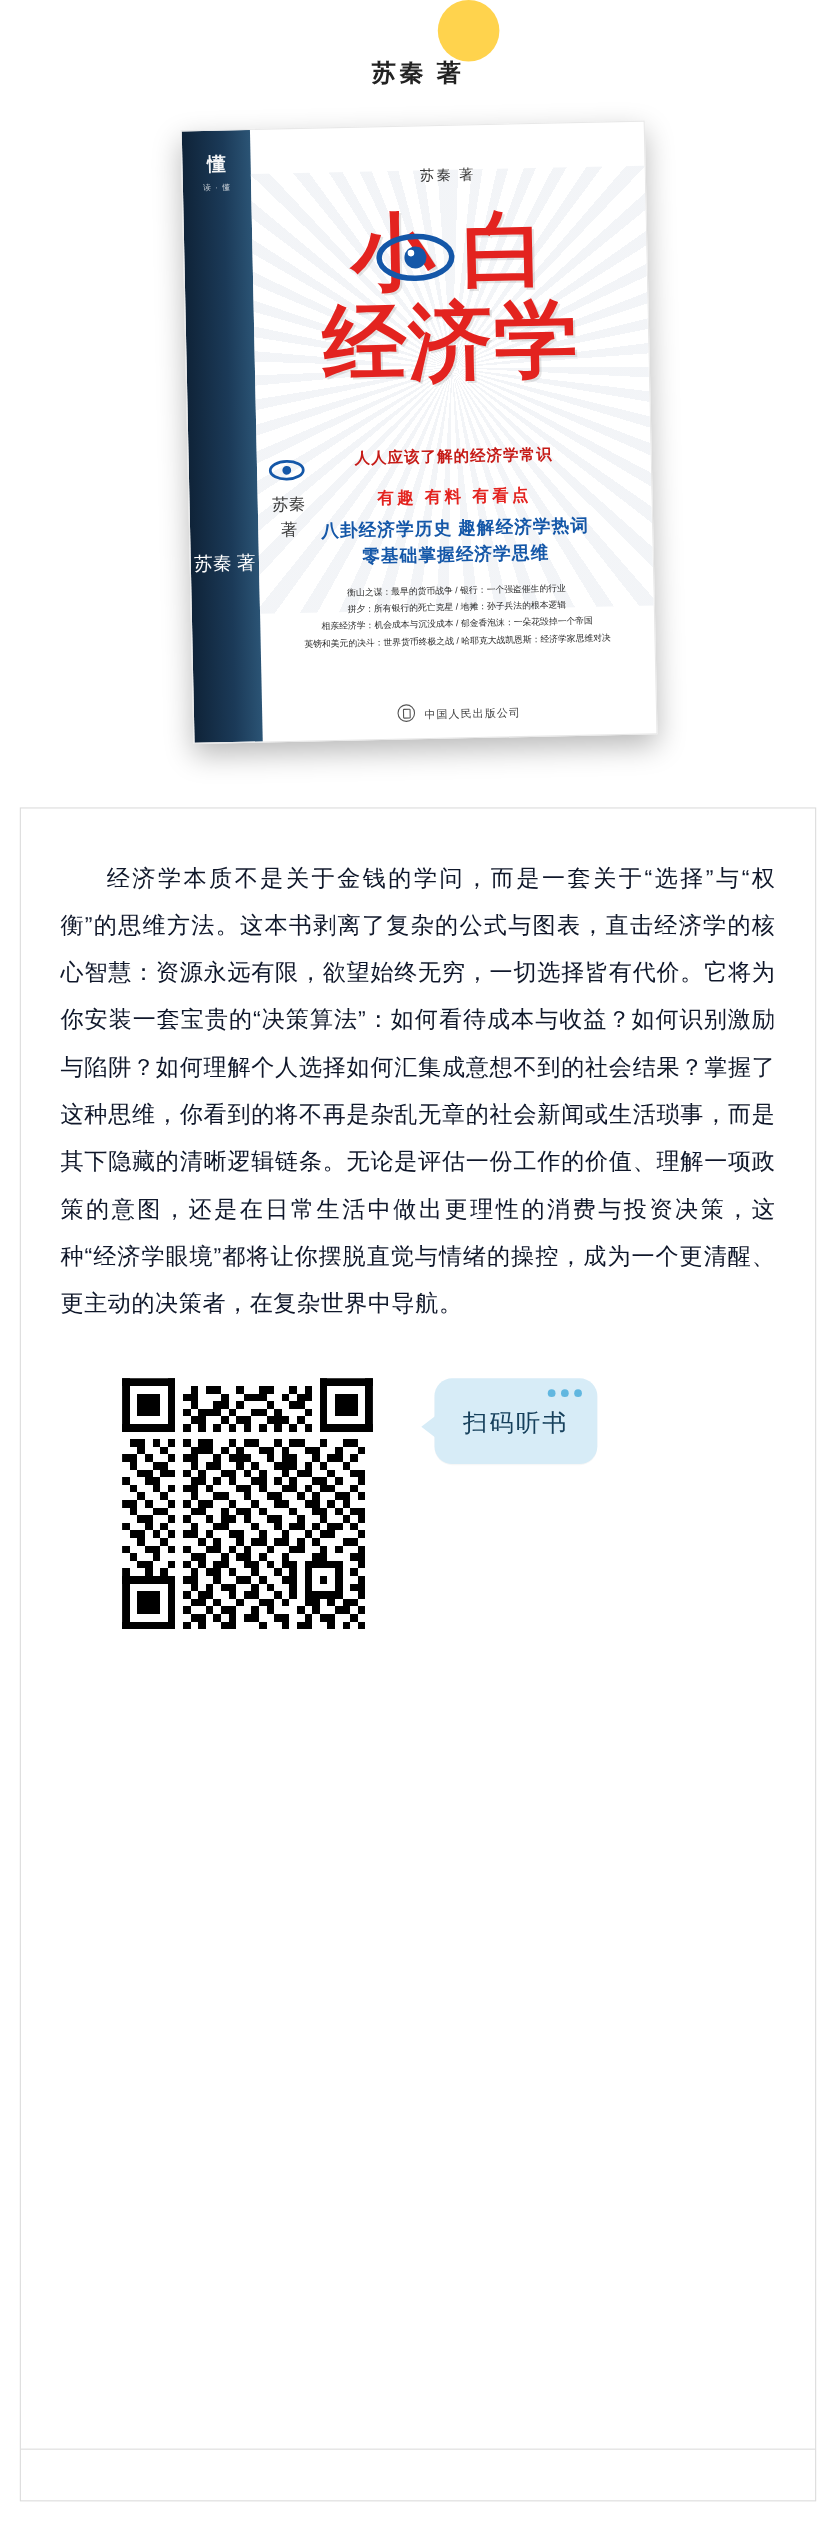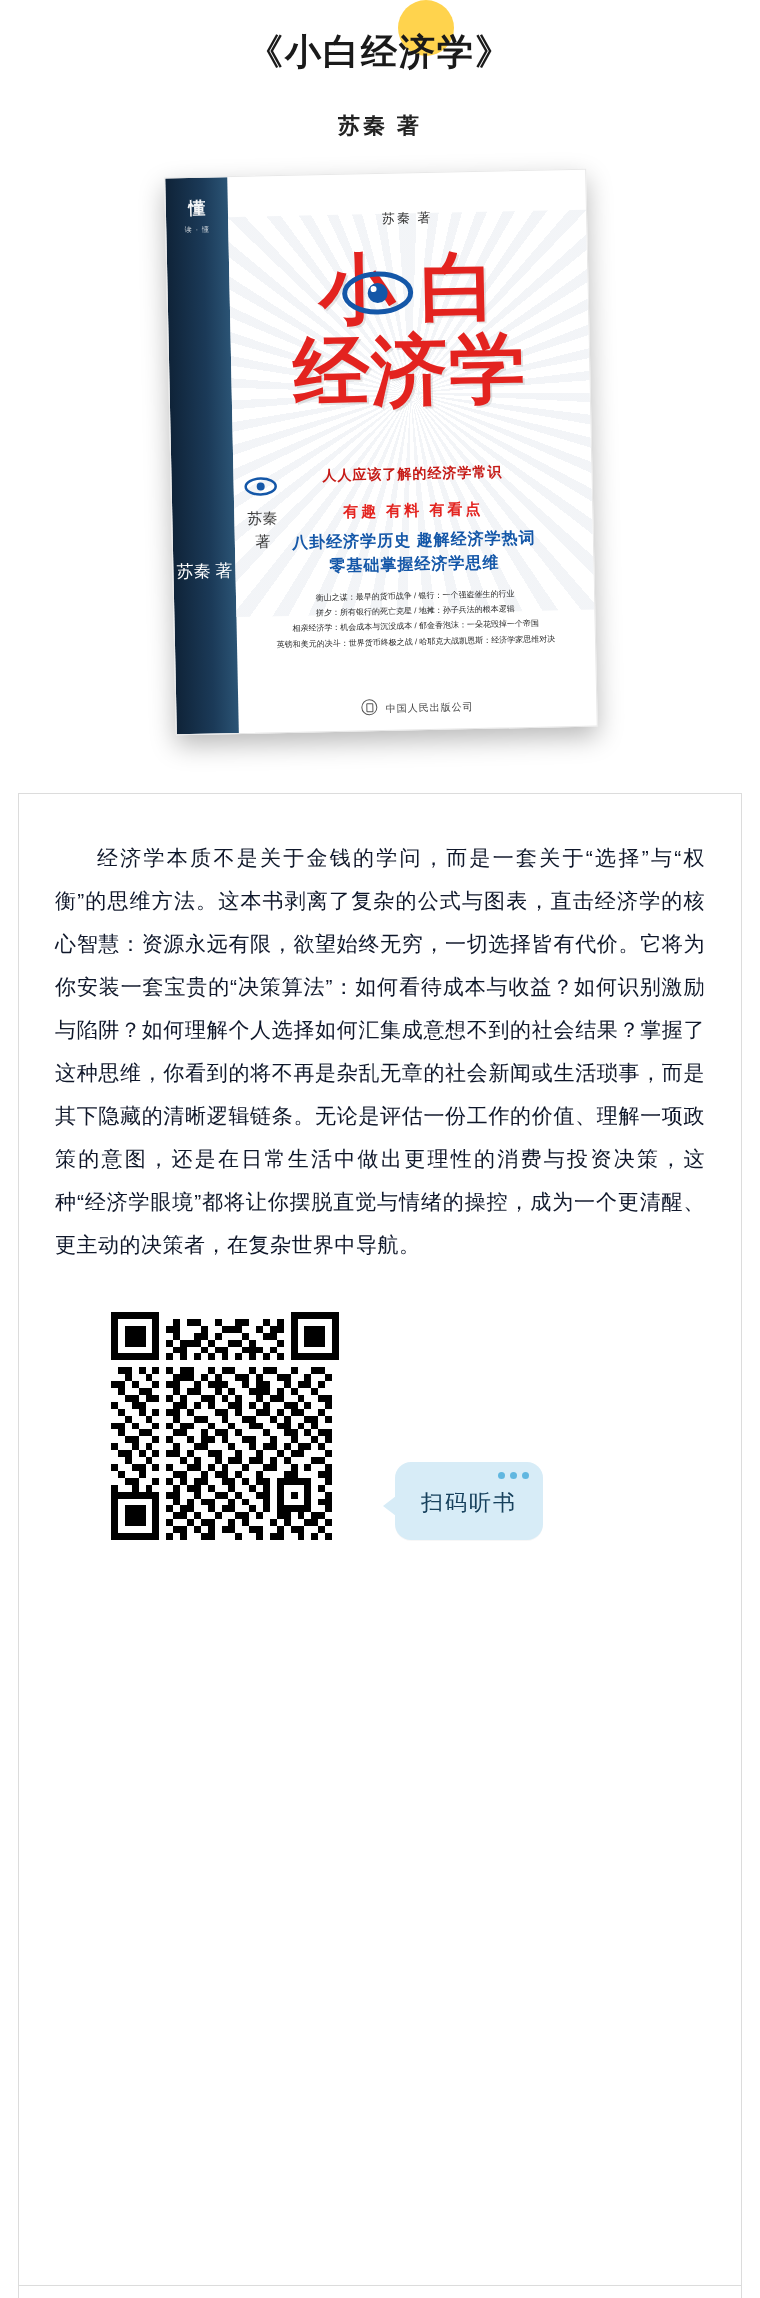--- a/index.html
+++ b/index.html
@@ -251,21 +251,21 @@
     text-justify: inter-ideograph;
     text-indent: 2em;
     color: #0f172a;
     letter-spacing: 0.5px;
     margin: 0;
   }
 
   
   .qr-block {
     display: flex;
-    align-items: flex-end;
+    align-items: flex-start;
     padding: 46px 0 0 56px;
   }
   .qr {
     width: 228px;
     height: 228px;
     background-color: #ffffff;
     image-rendering: pixelated;
     flex: 0 0 auto;
   }
   .bubble {
@@ -310,21 +310,20 @@
     bottom: 46px;
     height: 1px;
     background: #dcdcdc;
   }
 </style>
 </head>
 <body>
 
 <div class="header">
   <div class="accent-dot"></div>
-  <h1 class="book-title">《小白经济学》</h1>
   <div class="book-author">苏秦 著</div>
 </div>
 
 <div class="cover-wrap">
   <div class="cover">
 
     <div class="spine">
       <div class="pub-mark">懂</div>
       <div class="pub-sub">读 · 懂</div>
       <div class="spine-author">

